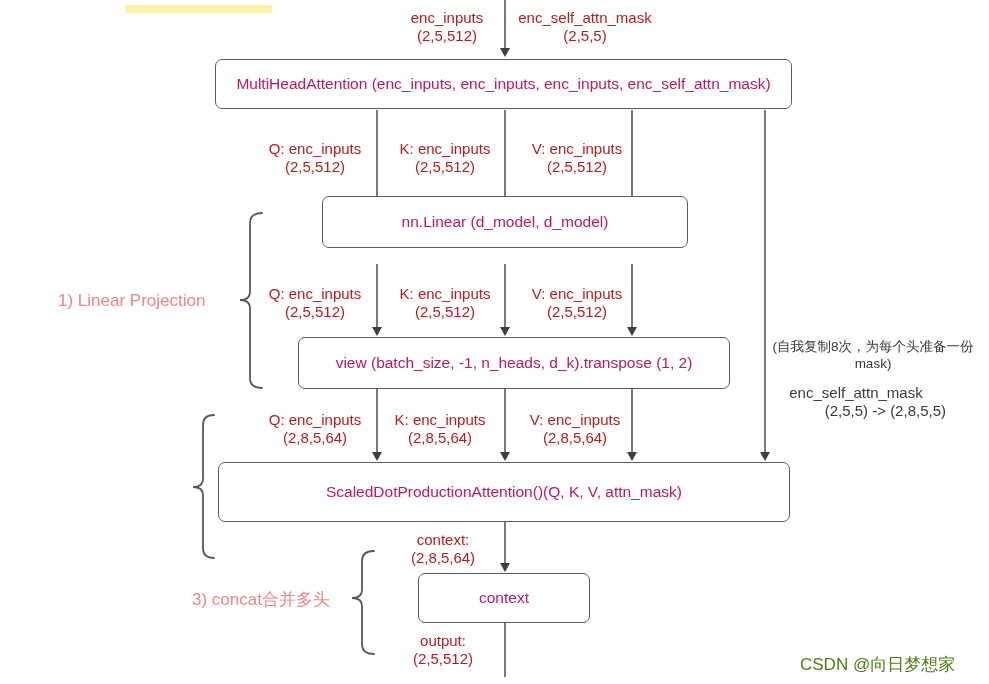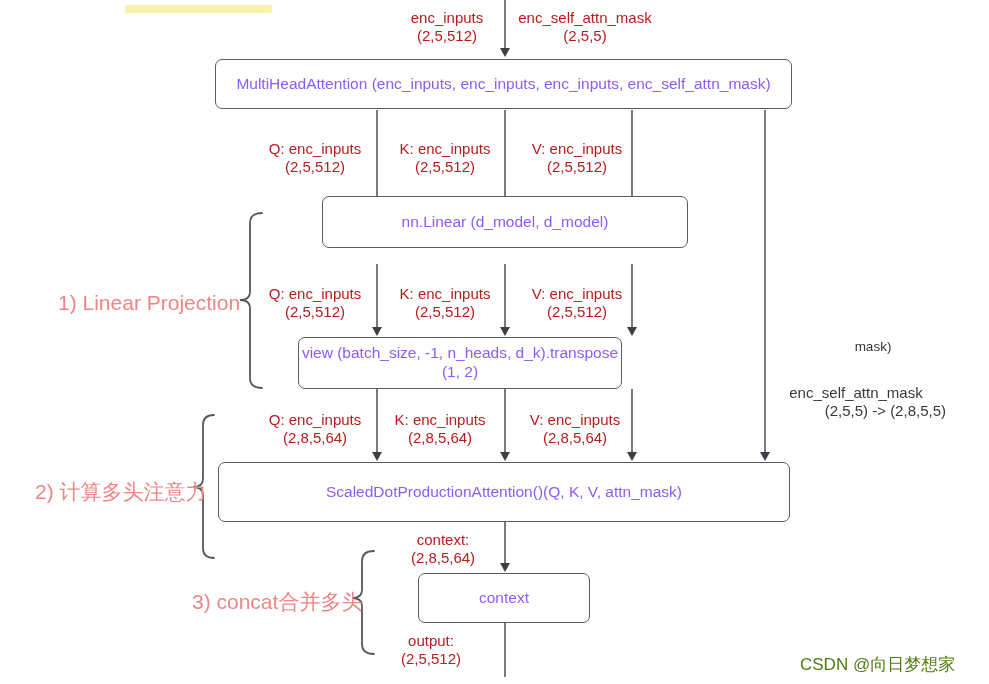--- a/index.html
+++ b/index.html
@@ -2,24 +2,24 @@
 <html><head>
 <meta charset="utf-8">
 <style>
   * { margin:0; padding:0; box-sizing:border-box; }
   html,body { background:#ffffff; }
   body { font-family:"Liberation Sans", sans-serif; }
   .canvas { position:relative; width:989px; height:684px; background:#ffffff; overflow:hidden; color:#36393d; }
   svg.overlay { position:absolute; left:0; top:0; width:989px; height:684px; }
   .box { position:absolute; display:flex; align-items:center; justify-content:center;
          border:1.6px solid #595d62; border-radius:7px; background:#ffffff;
-         font-size:15.5px; color:#8b5cf6; text-align:center; line-height:1.2; }
+         font-size:15.5px; color:#be185d; text-align:center; line-height:1.2; }
   .lbl { position:absolute; text-align:center; font-size:15px; line-height:18px; color:#b91c1c; }
   .lbl span { display:block; }
-  .pink { position:absolute; color:#ee8686; font-size:21px; white-space:nowrap; }
+  .pink { position:absolute; color:#ee8686; font-size:17px; white-space:nowrap; }
   .sidenote { position:absolute; text-align:center; color:#36393d; }
   .watermark { position:absolute; color:#4d7c0f; font-size:17px; white-space:nowrap; }
   .highlight { position:absolute; background:#fbf1a9; border-radius:2px; }
 </style>
 </head>
 <body>
 
 <div class="canvas">
 
   <svg class="overlay" viewBox="0 0 989 684" xmlns="http://www.w3.org/2000/svg">
@@ -76,21 +76,21 @@
     <span>enc_self_attn_mask</span>
     <span>(2,5,5)</span>
   </div>
 
   <div class="box" style="left:215px; top:59px; width:577px; height:50px;">
     <span>MultiHeadAttention (enc_inputs, enc_inputs, enc_inputs, enc_self_attn_mask)</span>
   </div>
   <div class="box" style="left:322px; top:196px; width:366px; height:52px;">
     <span>nn.Linear (d_model, d_model)</span>
   </div>
-  <div class="box" style="left:298px; top:337px; width:324px; height:52px;">
+  <div class="box" style="left:298px; top:337px; width:432px; height:52px;">
     <span>view (batch_size, -1, n_heads, d_k).transpose (1, 2)</span>
   </div>
   <div class="box" style="left:218px; top:462px; width:572px; height:60px;">
     <span>ScaledDotProductionAttention()(Q, K, V, attn_mask)</span>
   </div>
   <div class="box" style="left:418px; top:573px; width:172px; height:50px;">
     <span>context</span>
   </div>
 
   <div class="lbl" style="left:240px; top:140px; width:150px;">
@@ -126,35 +126,35 @@
   <div class="lbl" style="left:365px; top:411px; width:150px;">
     <span>K: enc_inputs</span>
     <span>(2,8,5,64)</span>
   </div>
   <div class="lbl" style="left:500px; top:411px; width:150px;">
     <span>V: enc_inputs</span>
     <span>(2,8,5,64)</span>
   </div>
 
   <div class="pink" style="left:58px; top:291px;">1) Linear Projection</div>
-  <div class="pink" style="left:35px; top:478px;">2) 计算多头注意力</div>
   <div class="pink" style="left:192px; top:588px;">3) concat合并多头</div>
 
   <div class="sidenote" style="left:762px; top:338px; width:222px; font-size:13.5px; line-height:17px;">
+    <span style="display:block;">(自我复制8次，为每个头准备一份</span>
     <span style="display:block;">mask)</span>
   </div>
   <div class="sidenote" style="left:766px; top:384px; width:180px; font-size:15px; line-height:18px;">
     <span style="display:block;">enc_self_attn_mask</span>
     <span style="display:block;text-align:right;">(2,5,5) -&gt; (2,8,5,5)</span>
   </div>
 
   <div class="lbl" style="left:368px; top:531px; width:150px;">
     <span>context:</span>
     <span>(2,8,5,64)</span>
   </div>
-  <div class="lbl" style="left:356px; top:632px; width:150px;">
+  <div class="lbl" style="left:368px; top:632px; width:150px;">
     <span>output:</span>
     <span>(2,5,512)</span>
   </div>
 
   <div class="watermark" style="left:800px; top:653px;">CSDN @向日梦想家</div>
 
 </div>
 
 </body></html>

